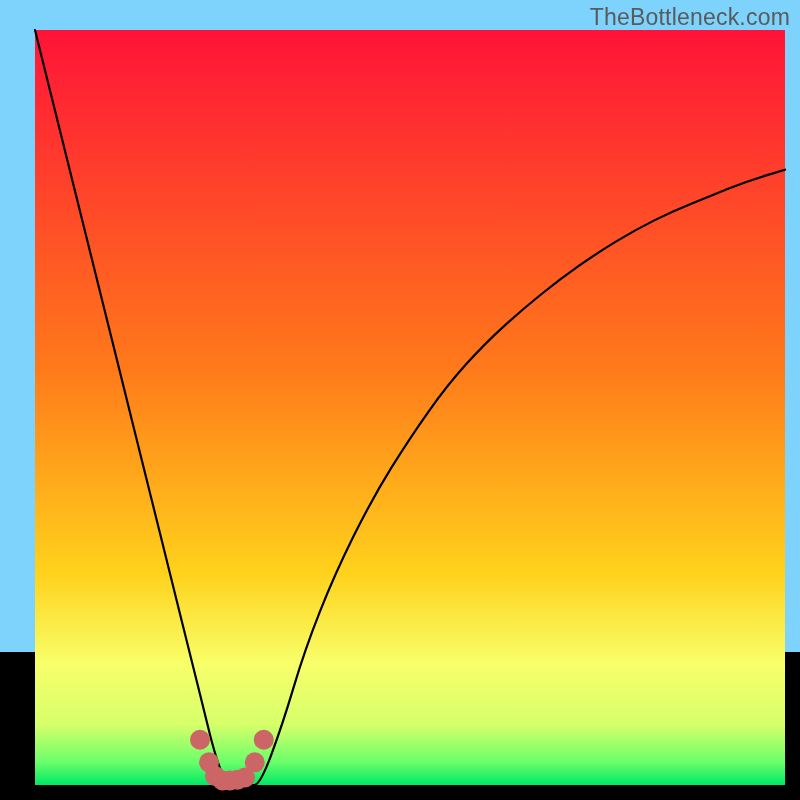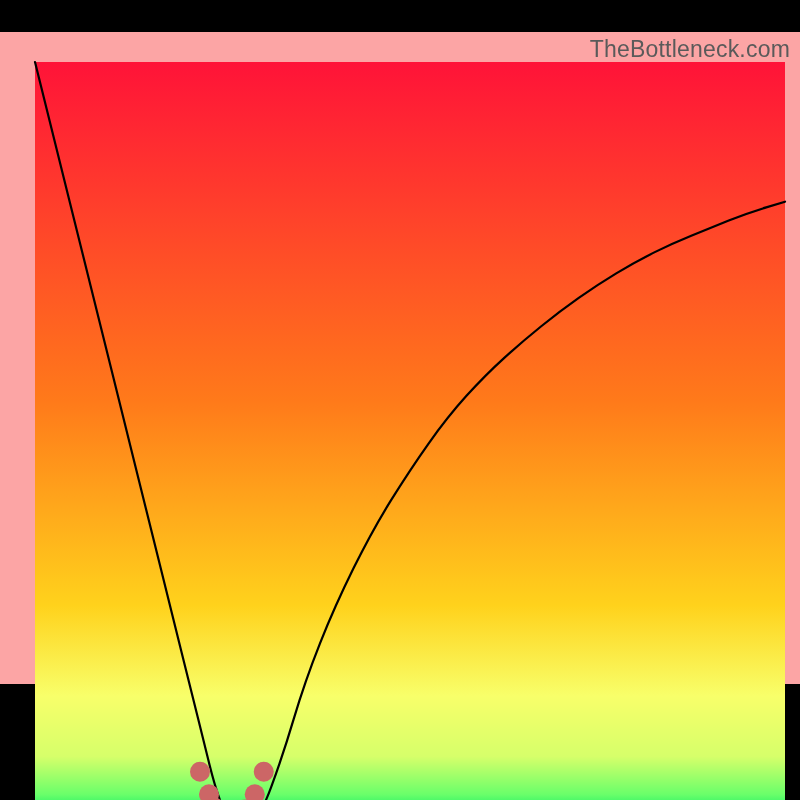--- a/index.html
+++ b/index.html
@@ -8,22 +8,21 @@
     width: 800px;
     height: 800px;
     background: #000000;
     overflow: hidden;
     font-family: Arial, Helvetica, sans-serif;
   }
   .frame {
     position: relative;
     width: 800px;
     height: 652px;
-    background: #fca5a5;
-    margin-top: 32px;
+    background: #7dd3fc;
   }
   .watermark {
     position: absolute;
     top: 4px;
     right: 10px;
     font-size: 23px;
     font-weight: 500;
     color: #5a5a5a;
     letter-spacing: 0.2px;
     z-index: 5;

